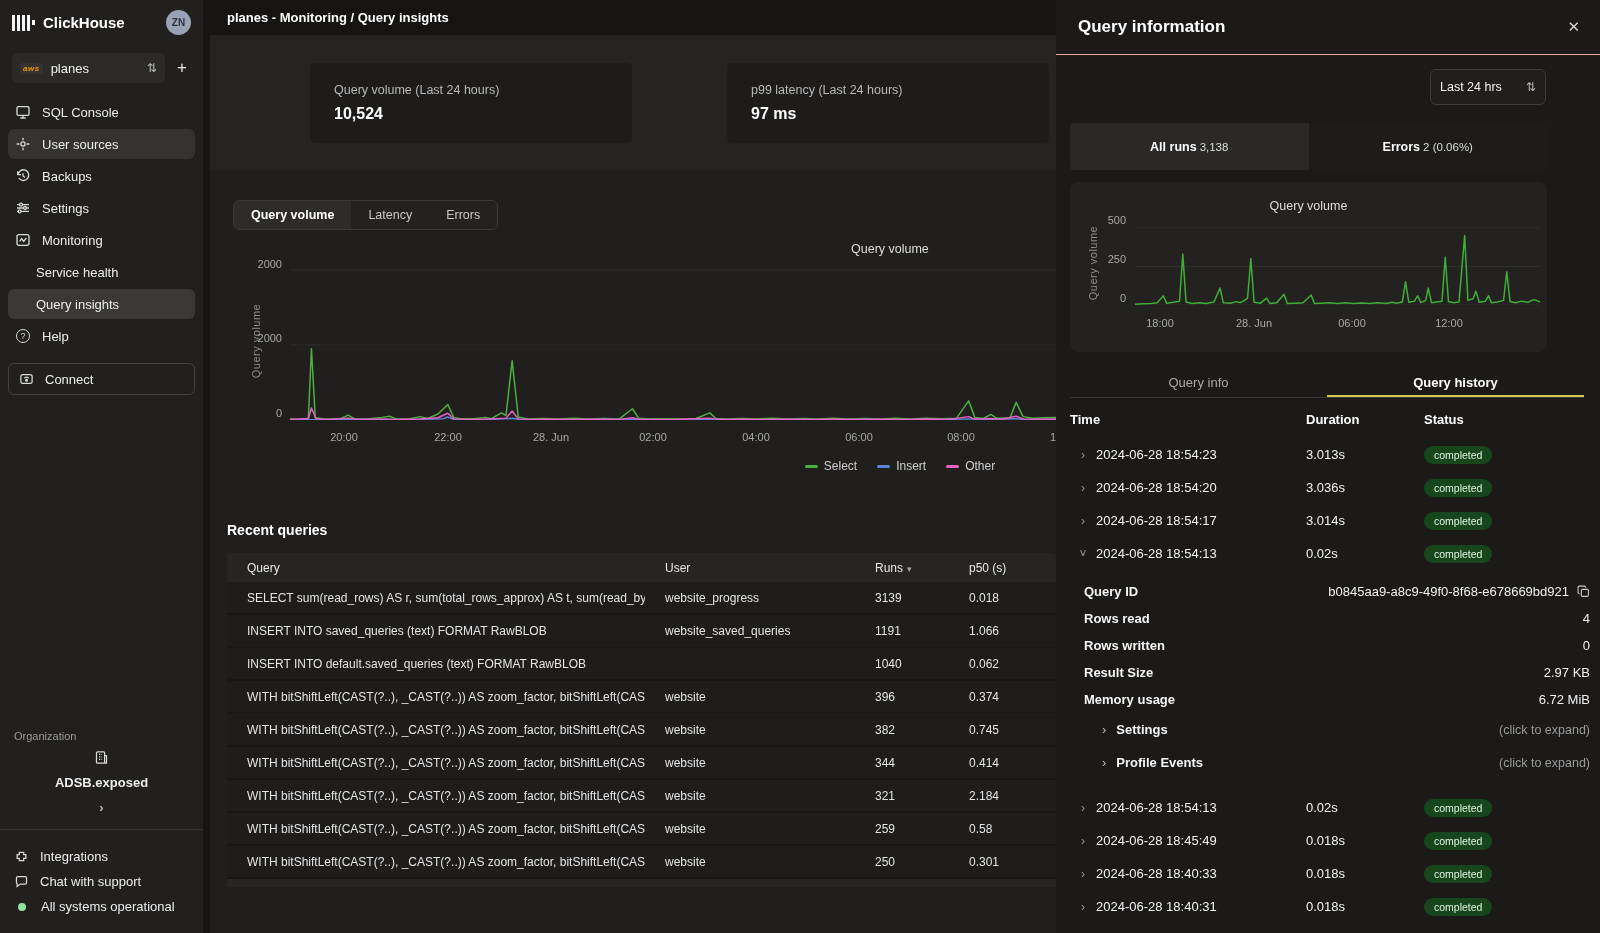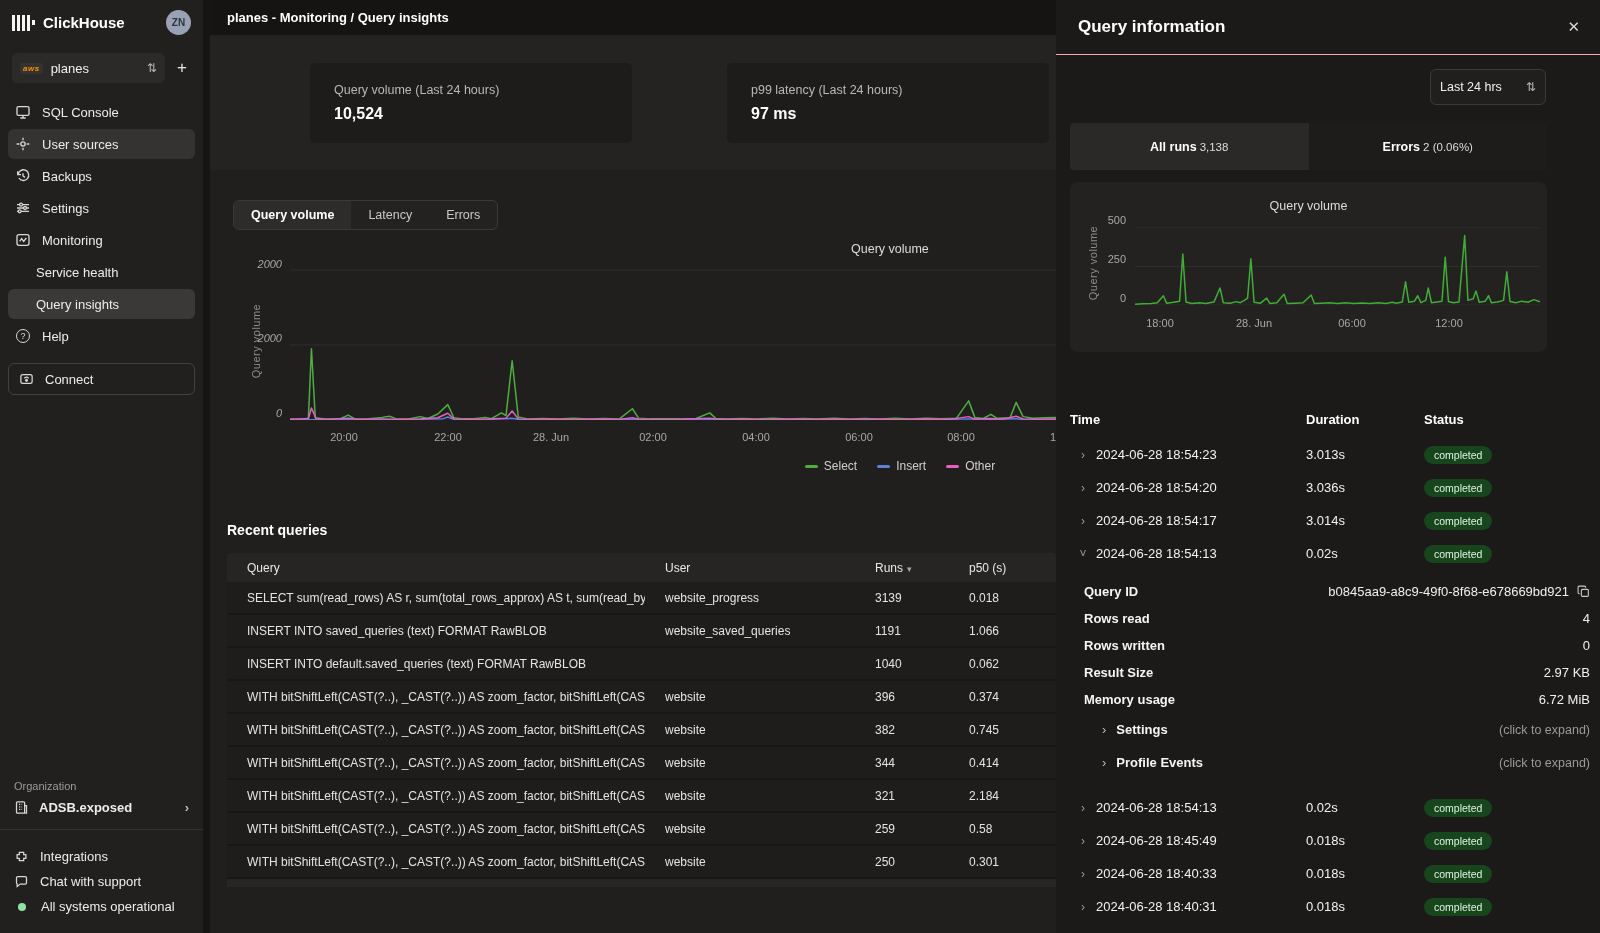--- a/index.html
+++ b/index.html
@@ -31,21 +31,21 @@
   .nav-item .ic { width:16px; height:16px; color:#d8d8d8; display:flex; align-items:center; justify-content:center; }
   .nav-item.active1 { background:#343332; }
   .nav-item.active2 { background:#3a3938; }
   .nav-item.indent { padding-left:28px; }
   .help-circle { width:14px; height:14px; border:1.4px solid #d8d8d8; border-radius:50%;
                  font-size:9px; display:flex; align-items:center; justify-content:center; color:#d8d8d8; }
   .connect-btn { margin:12px 8px 0 8px; height:32px; border:1px solid #434241; border-radius:6px;
                  display:flex; align-items:center; gap:11px; padding:0 10px; font-weight:500; cursor:pointer; }
   .side-spacer { flex:1; }
   .org-head { color:#9a9a9a; font-size:11px; padding:0 12px 8px 14px; }
-  .org-row { display:flex; align-items:center; gap:10px; padding:0 14px 14px 14px; font-weight:bold; font-size:13px; cursor:pointer; }
+  .org-row { display:flex; align-items:center; gap:10px; padding:0 14px 14px 14px; font-weight:bold; font-size:13px; cursor:pointer;flex-direction:column; }
   .org-row .grow { flex:1; }
   .chev { color:#bdbdbd; font-size:13px; }
   .side-divider { border-top:1px solid #343332; margin:0 0 14px 0; }
   .foot-item { display:flex; align-items:center; gap:11px; padding:5px 14px; font-size:13px; cursor:pointer; }
   .status-dot { width:8px; height:8px; border-radius:50%; background:#8fe3a1; margin:0 4px; }
 
   
   .main { position:absolute; left:210px; top:0; width:846px; height:933px; }
   .topbar { position:absolute; left:0; top:0; width:846px; height:35px; background:#151413;
             display:flex; align-items:center; padding-left:17px; }
@@ -58,21 +58,21 @@
   .content { position:absolute; left:0; top:170px; width:846px; height:763px; background:#201f1e; }
 
   .tabs { position:absolute; left:23px; top:200px; display:inline-flex; border:1px solid #3a3938;
           border-radius:6px; overflow:hidden; background:#232221; }
   .tab { padding:7px 17px; font-size:12.5px; color:#c9c9c9; cursor:pointer; }
   .tab.active { background:#2d2c2b; color:#fff; font-weight:bold; }
 
   .chart-title { position:absolute; left:641px; top:242px; width:120px; font-size:12.5px; color:#dcdcdc; }
   .ylab-main { position:absolute; left:-14px; top:335px; width:120px; text-align:center; font-size:11px; color:#8d8d8d;
                transform:rotate(-90deg); transform-origin:center; letter-spacing:.5px; }
-  .ytick { position:absolute; left:28px; width:44px; text-align:right; font-size:11px; color:#a8a8a8;font-style:italic; }
+  .ytick { position:absolute; left:28px; width:44px; text-align:right; font-size:11px; color:#a8a8a8; }
   .plot-main { position:absolute; left:80px; top:245px; width:766px; height:175px; }
   svg.chart { width:100%; height:100%; display:block; }
   .xtick { position:absolute; transform:translateX(-50%); font-size:11px; color:#a8a8a8; }
   .legend { position:absolute; left:540px; top:459px; width:300px; display:flex; gap:20px; justify-content:center; }
   .leg-item { display:flex; align-items:center; gap:6px; font-size:12px; color:#cfcfcf; }
   .leg-swatch { width:13px; height:3px; border-radius:2px; display:inline-block; }
 
   .recent-head { position:absolute; left:17px; top:522px; font-size:14px; font-weight:bold; color:#fff; }
   .qtable { position:absolute; left:17px; top:553px; width:829px; bottom:0; overflow:hidden; }
   .qhead { display:grid; grid-template-columns:418px 210px 94px 1fr; background:#262524;
@@ -444,20 +444,24 @@
           <line x1="0" x2="100" y1="9.255898366606175" y2="9.255898366606175" stroke="#2e2e2d" stroke-width="1" vector-effect="non-scaling-stroke"></line>
           <polyline points="0,99.09255898366607 2,98.5480943738657 4,98.18511796733212 5.5,97.27767695099818 7,89.11070780399274 7.8,97.82214156079854 9.5,96.73321234119783 11,95.4627949183303 11.8,40.10889292196007 12.6,96.37023593466425 14,98.18511796733212 16,97.27767695099818 17.5,98.18511796733212 19.5,96.37023593466425 21,80.03629764065336 21.8,97.27767695099818 23.5,97.82214156079854 25,96.00725952813067 26,97.27767695099818 27,94.55535390199637 27.8,91.83303085299455 28.6,45.55353901996371 29.4,96.73321234119783 31,97.82214156079854 32.5,91.83303085299455 33.3,98.18511796733212 35,97.45916515426498 36.8,87.29582577132487 37.6,98.18511796733212 39.5,97.82214156079854 41.5,97.27767695099818 43.5,88.2032667876588 44.3,98.18511796733212 46,97.82214156079854 48,97.27767695099818 50,98.18511796733212 52,97.45916515426498 54,98.18511796733212 56,97.64065335753176 58,98.18511796733212 60,97.45916515426498 62,98.18511796733212 63.5,96.73321234119783 64.5,97.82214156079854 66,96.37023593466425 66.8,72.77676950998185 67.6,96.73321234119783 69,95.4627949183303 69.8,89.11070780399274 70.6,97.27767695099818 71.8,94.55535390199637 72.4,80.03629764065336 73.2,97.27767695099818 74.5,96.37023593466425 75.8,95.4627949183303 76.6,43.73865698729582 77.4,96.00725952813067 78.6,97.27767695099818 80,96.37023593466425 81.4,18.330308529945555 82.2,94.55535390199637 83.5,92.74047186932849 84.2,83.66606170598911 85,96.73321234119783 86.5,95.4627949183303 87.3,89.11070780399274 88,97.27767695099818 89.5,96.37023593466425 91,94.55535390199637 91.8,60.98003629764065 92.6,96.00725952813067 94,97.27767695099818 95.5,95.4627949183303 97,96.73321234119783 98.5,93.64791288566244 100,96.37023593466425" fill="none" stroke="#3fae35" stroke-width="1.5" vector-effect="non-scaling-stroke" stroke-linejoin="round"></polyline>
         </svg>
     </div>
     <span class="mini-xt" style="left:90px;">18:00</span>
     <span class="mini-xt" style="left:184px;">28. Jun</span>
     <span class="mini-xt" style="left:282px;">06:00</span>
     <span class="mini-xt" style="left:379px;">12:00</span>
   </div>
 
+  <div class="ptabs">
+    <div class="ptab">Query info</div>
+    <div class="ptab active">Query history</div>
+  </div>
 
   <div class="history">
     <div class="hhead">
       <div>Time</div>
       <div>Duration</div>
       <div>Status</div>
     </div>
 
     <div>
 

